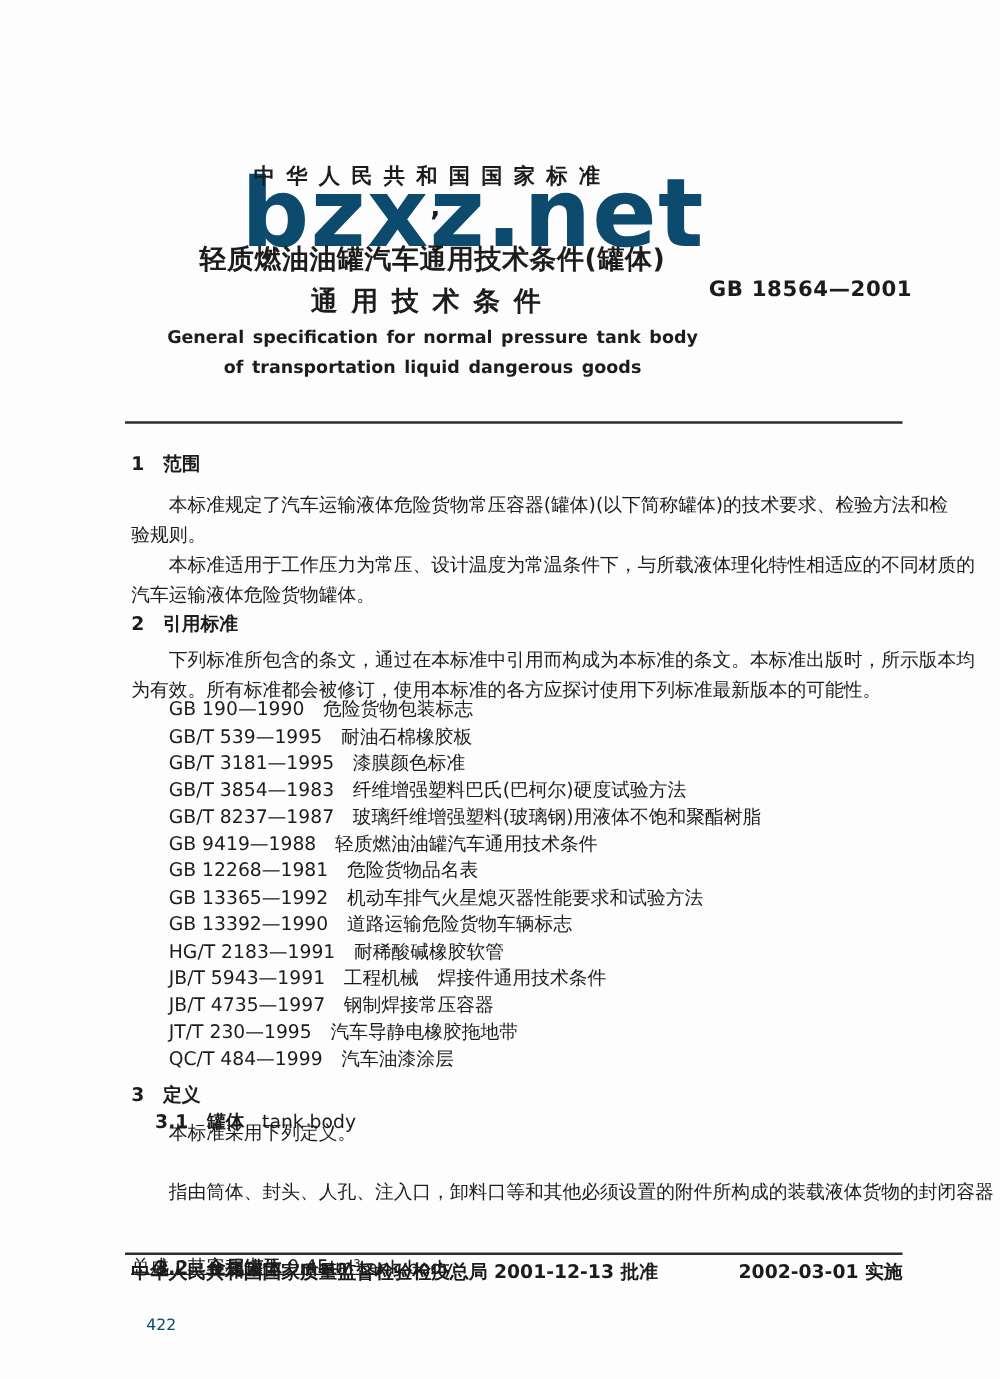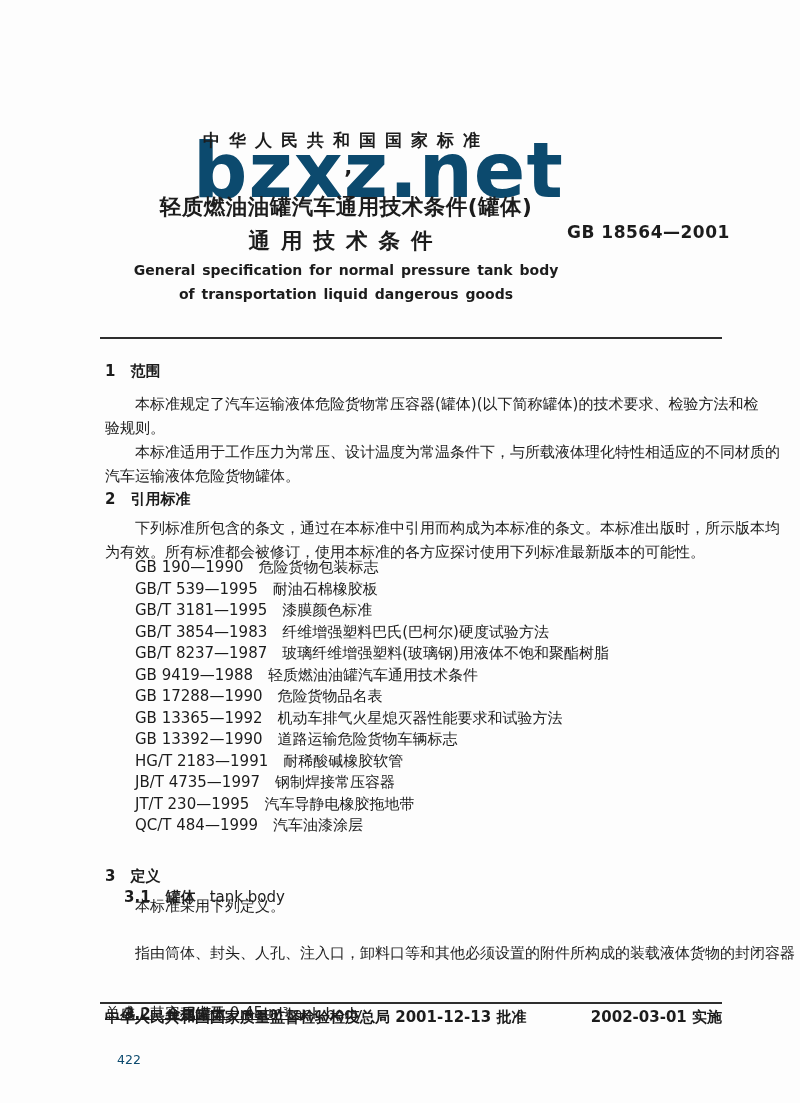--- a/index.html
+++ b/index.html
@@ -97,24 +97,25 @@
   <div class="abs z1 body-line indent ril1">下列标准所包含的条文，通过在本标准中引用而构成为本标准的条文。本标准出版时，所示版本均</div>
   <div class="abs z1 body-line ril2">为有效。所有标准都会被修订，使用本标准的各方应探讨使用下列标准最新版本的可能性。</div>
 
   <div class="ref-list z1">
     <span>GB 190—1990　危险货物包装标志</span>
     <span>GB/T 539—1995　耐油石棉橡胶板</span>
     <span>GB/T 3181—1995　漆膜颜色标准</span>
     <span>GB/T 3854—1983　纤维增强塑料巴氏(巴柯尔)硬度试验方法</span>
     <span>GB/T 8237—1987　玻璃纤维增强塑料(玻璃钢)用液体不饱和聚酯树脂</span>
     <span>GB 9419—1988　轻质燃油油罐汽车通用技术条件</span>
-    <span>GB 17288—1990　危险货物品名表</span>
+    <span>GB 12268—1981　危险货物品名表</span>
     <span>GB 13365—1992　机动车排气火星熄灭器性能要求和试验方法</span>
     <span>GB 13392—1990　道路运输危险货物车辆标志</span>
     <span>HG/T 2183—1991　耐稀酸碱橡胶软管</span>
+    <span>JB/T 5943—1991　工程机械　焊接件通用技术条件</span>
     <span>JB/T 4735—1997　钢制焊接常压容器</span>
     <span>JT/T 230—1995　汽车导静电橡胶拖地带</span>
     <span>QC/T 484—1999　汽车油漆涂层</span>
   </div>
 
   <div class="abs z1 body-line heading h-defs">3　定义</div>
   <div class="abs z1 body-line indent def-intro">本标准采用下列定义。</div>
 
   <div class="abs z1 body-line d31">
     <span class="def-term">3.1　罐体</span><span class="def-en">tank body</span>

